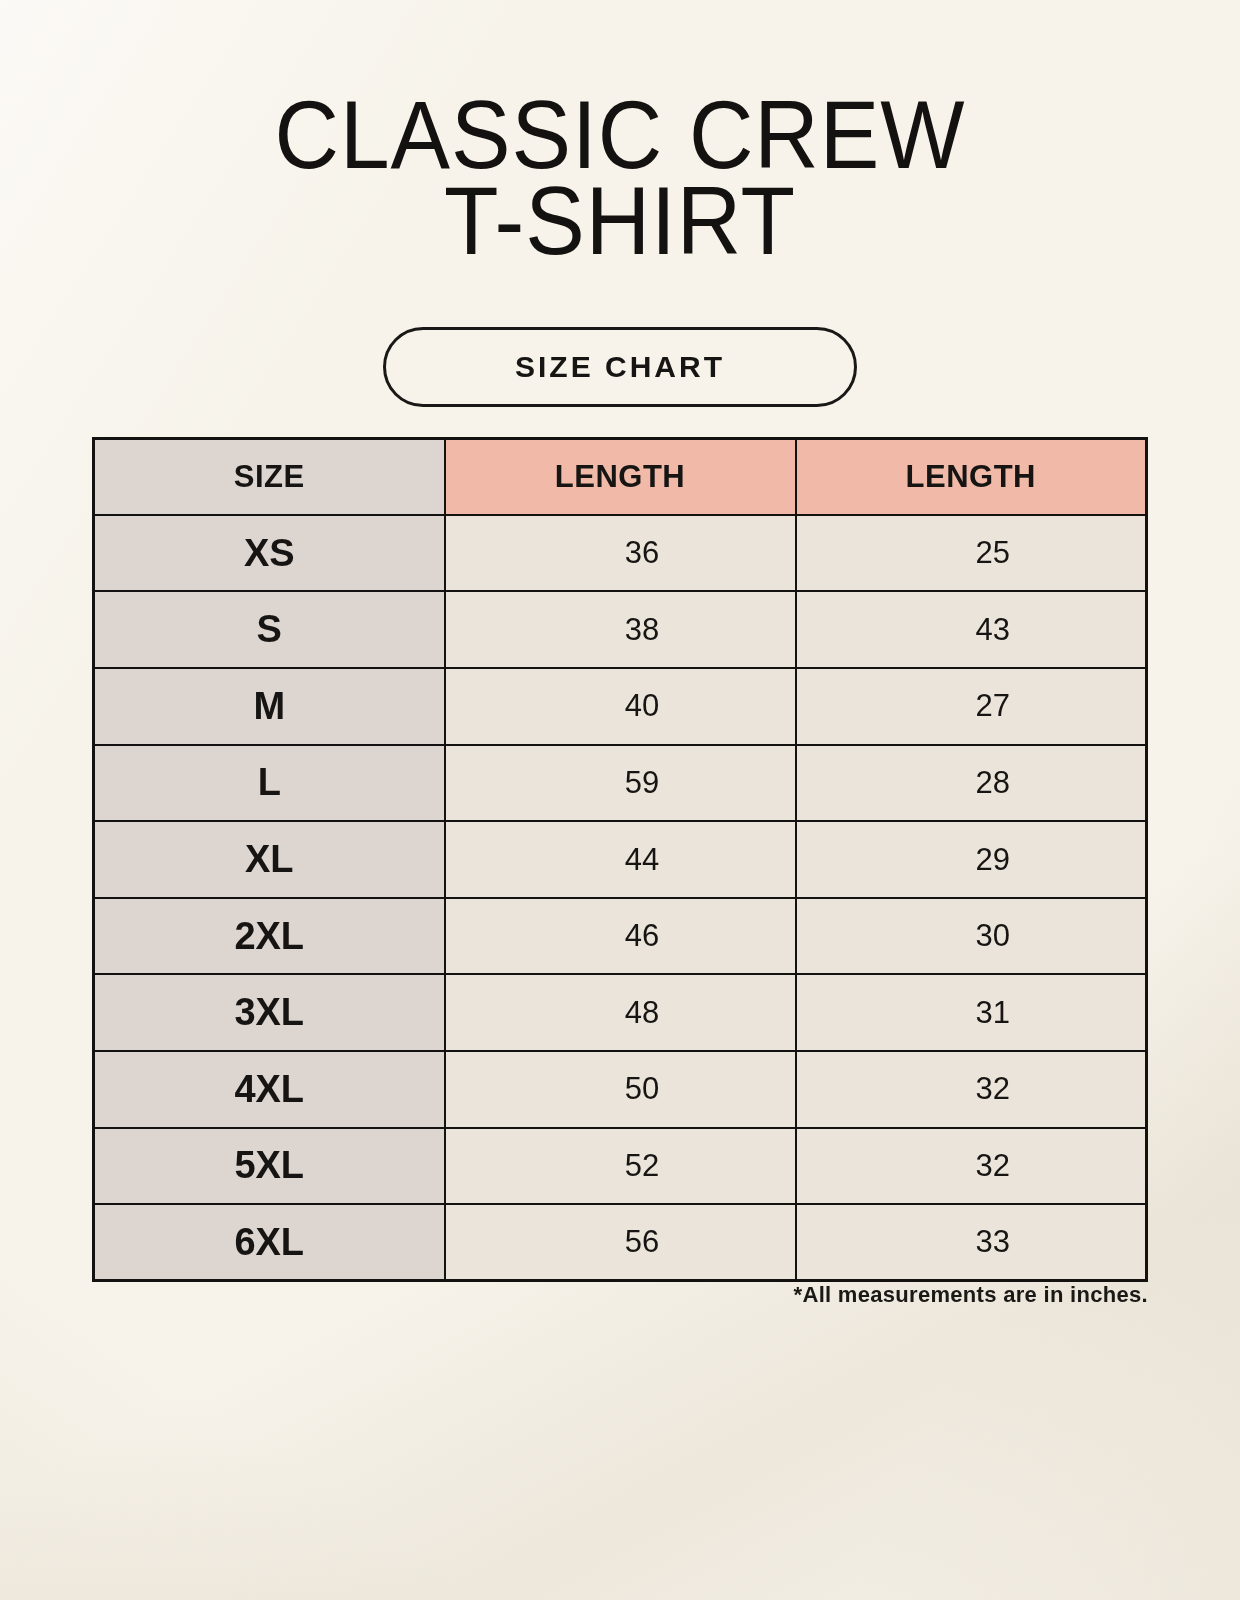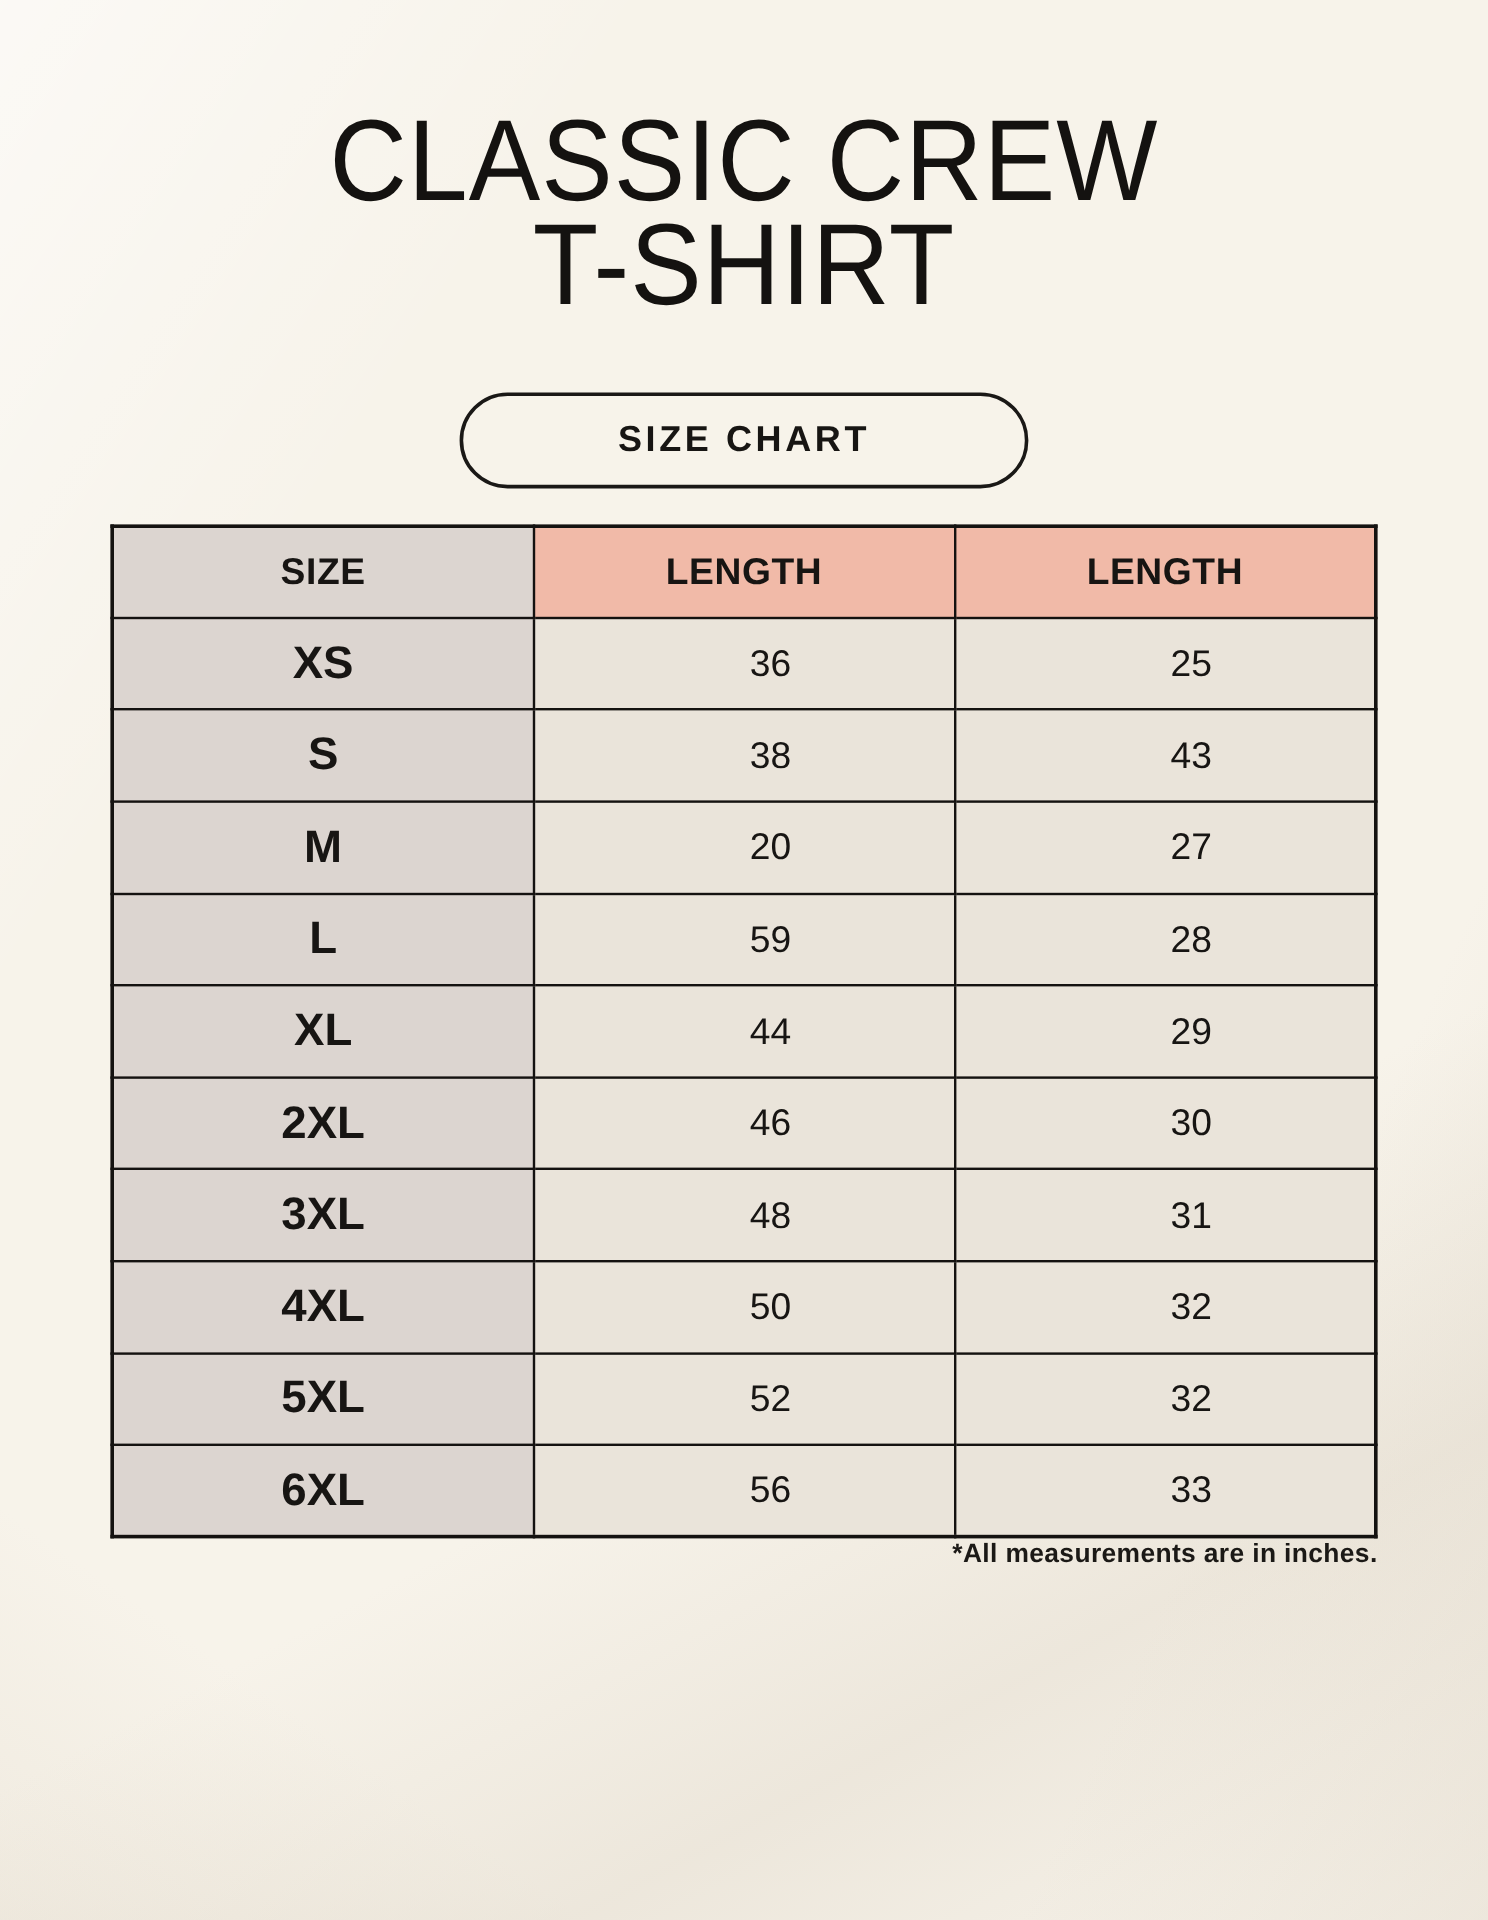--- a/index.html
+++ b/index.html
@@ -106,21 +106,21 @@
         <td class="cell-data">36</td>
         <td class="cell-data">25</td>
       </tr>
       <tr>
         <td class="cell-size">S</td>
         <td class="cell-data">38</td>
         <td class="cell-data">43</td>
       </tr>
       <tr>
         <td class="cell-size">M</td>
-        <td class="cell-data">20</td>
+        <td class="cell-data">40</td>
         <td class="cell-data">27</td>
       </tr>
       <tr>
         <td class="cell-size">L</td>
         <td class="cell-data">59</td>
         <td class="cell-data">28</td>
       </tr>
       <tr>
         <td class="cell-size">XL</td>
         <td class="cell-data">44</td>

